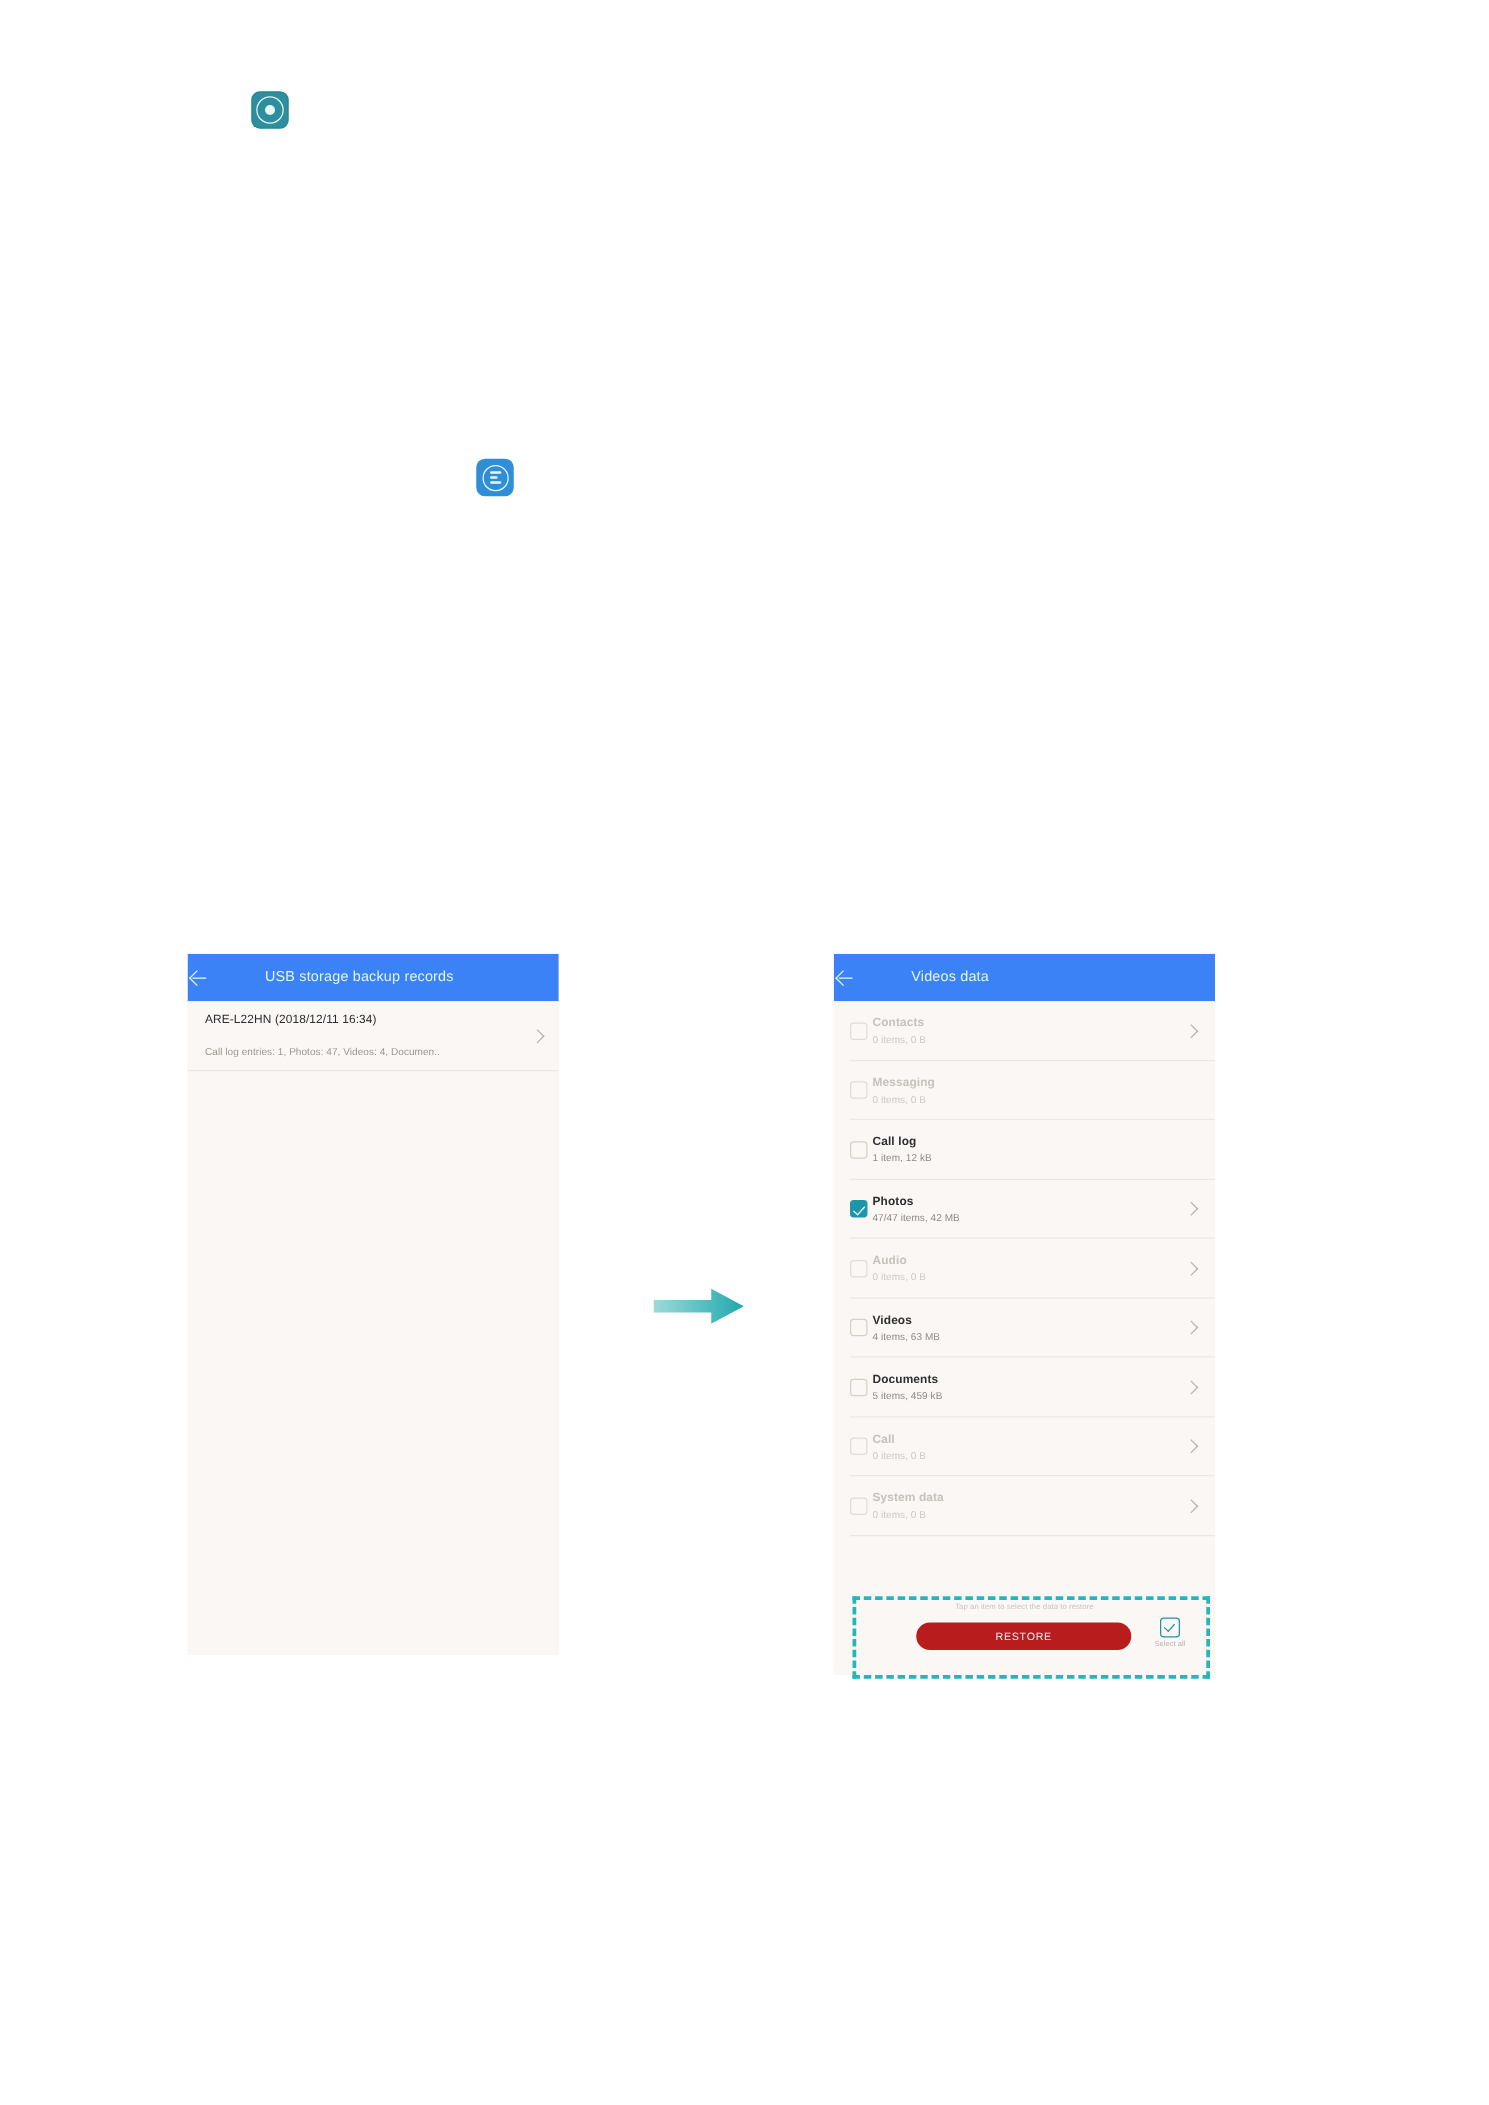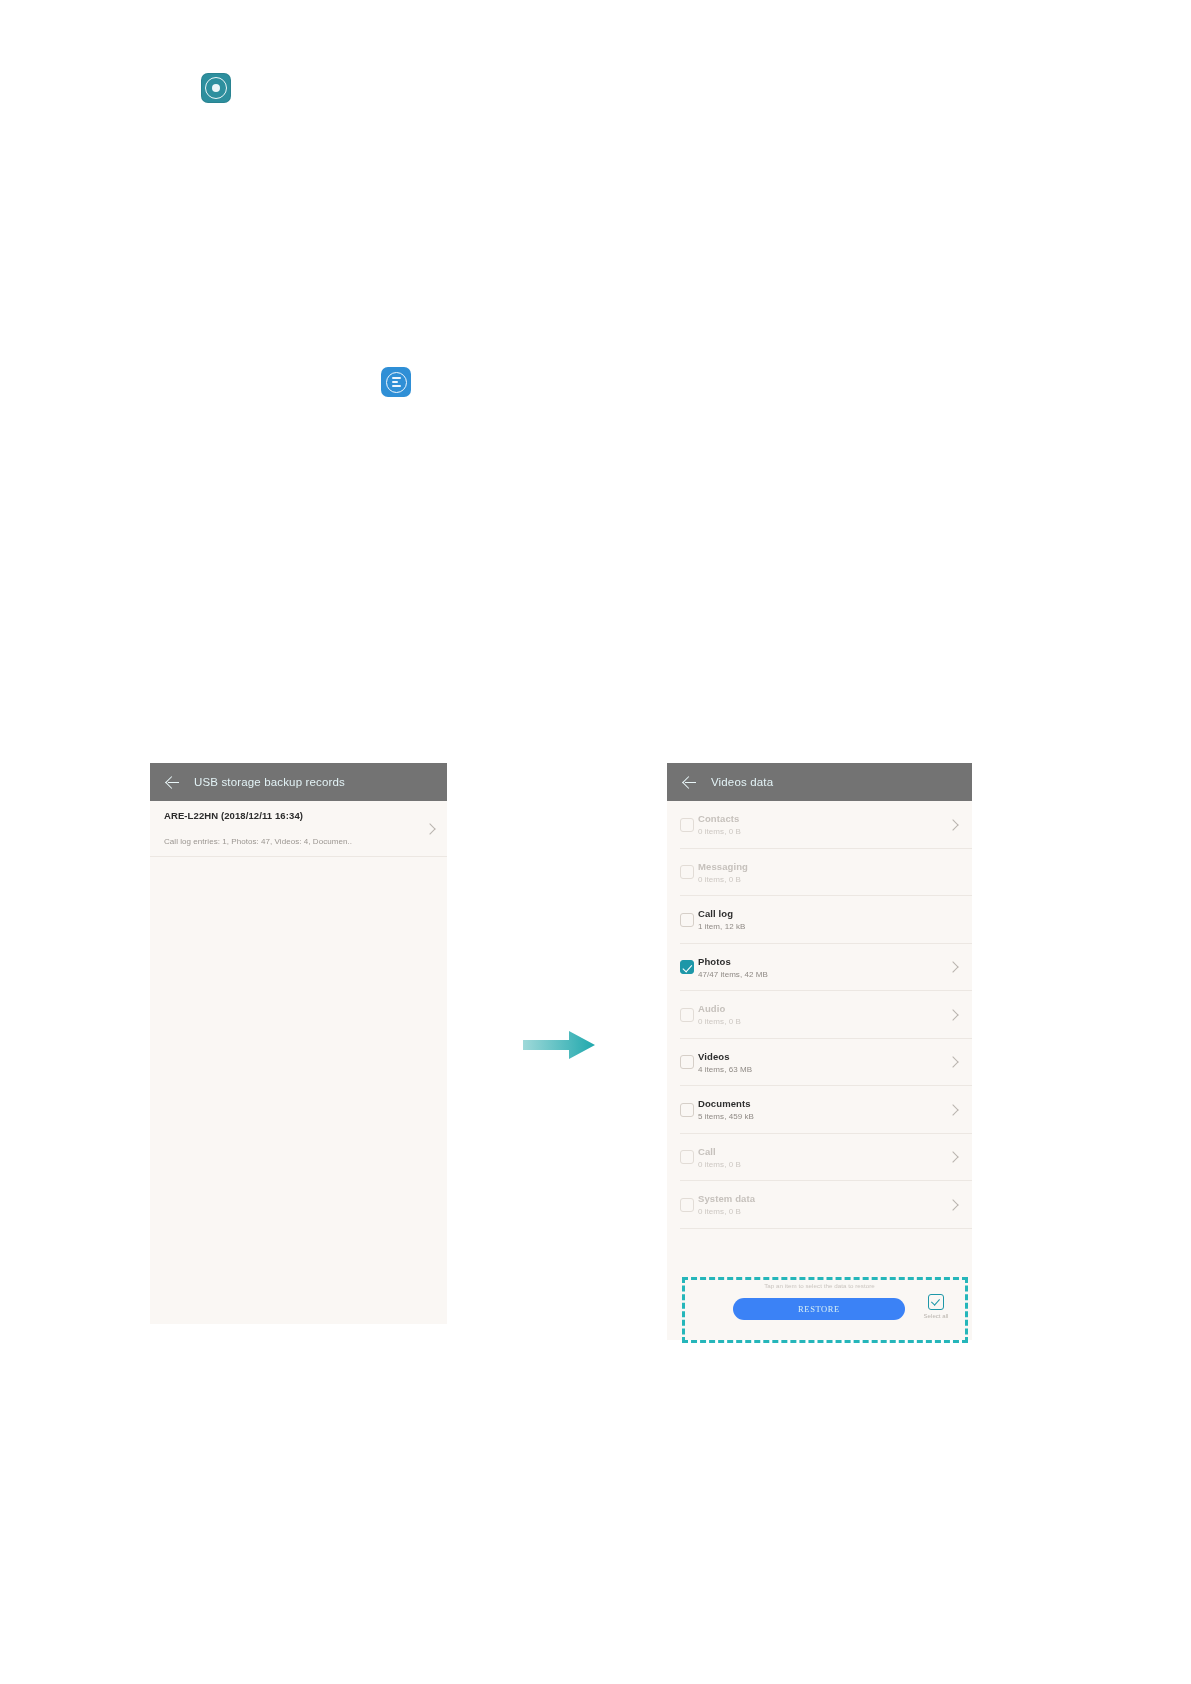--- a/index.html
+++ b/index.html
@@ -91,25 +91,25 @@
   }
   #phone-right {
     left: 667px;
     top: 763px;
     width: 305px;
     height: 577px;
   }
 
   .phone-header {
     height: 38px;
-    background: #737373;
-    display: flex;
-    align-items: center;
-    padding-left: 14px;
+    background: #3b82f6;
+    display: flex;
+    align-items: center;
     box-sizing: border-box;
+    gap: 32px;
   }
   .back-arrow {
     width: 17px;
     height: 17px;
     flex: 0 0 auto;
     position: relative;
   }
   .back-arrow::before {
     content: "";
     position: absolute;
@@ -140,21 +140,21 @@
 
   
   .record-row {
     padding: 9px 14px 10px 14px;
     position: relative;
     border-bottom: 1px solid #ece7e2;
     background: #faf7f4;
   }
   .record-title {
     font-size: 9.5px;
-    font-weight: bold;
+    font-weight: normal;
     color: #2c2c2c;
     letter-spacing: 0.1px;
   }
   .record-sub {
     font-size: 8px;
     color: #9b9691;
     margin-top: 16px;
     letter-spacing: 0.05px;
     white-space: nowrap;
     overflow: hidden;
@@ -267,29 +267,29 @@
     color: #c9c4bf;
     letter-spacing: 0.05px;
   }
   .restore-btn {
     position: absolute;
     left: 66px;
     top: 30px;
     width: 172px;
     height: 22px;
     border-radius: 11px;
-    background: #3b82f6;
+    background: #b91c1c;
     color: #d9f0f4;
     font-size: 8.5px;
     letter-spacing: 0.6px;
     display: flex;
     align-items: center;
     justify-content: center;
     border: none;
-    font-family: Liberation Serif, serif;
+    font-family: Liberation Sans, sans-serif;
   }
   .select-all {
     position: absolute;
     right: 16px;
     top: 26px;
     width: 40px;
     text-align: center;
   }
   .select-all-icon {
     width: 16px;

